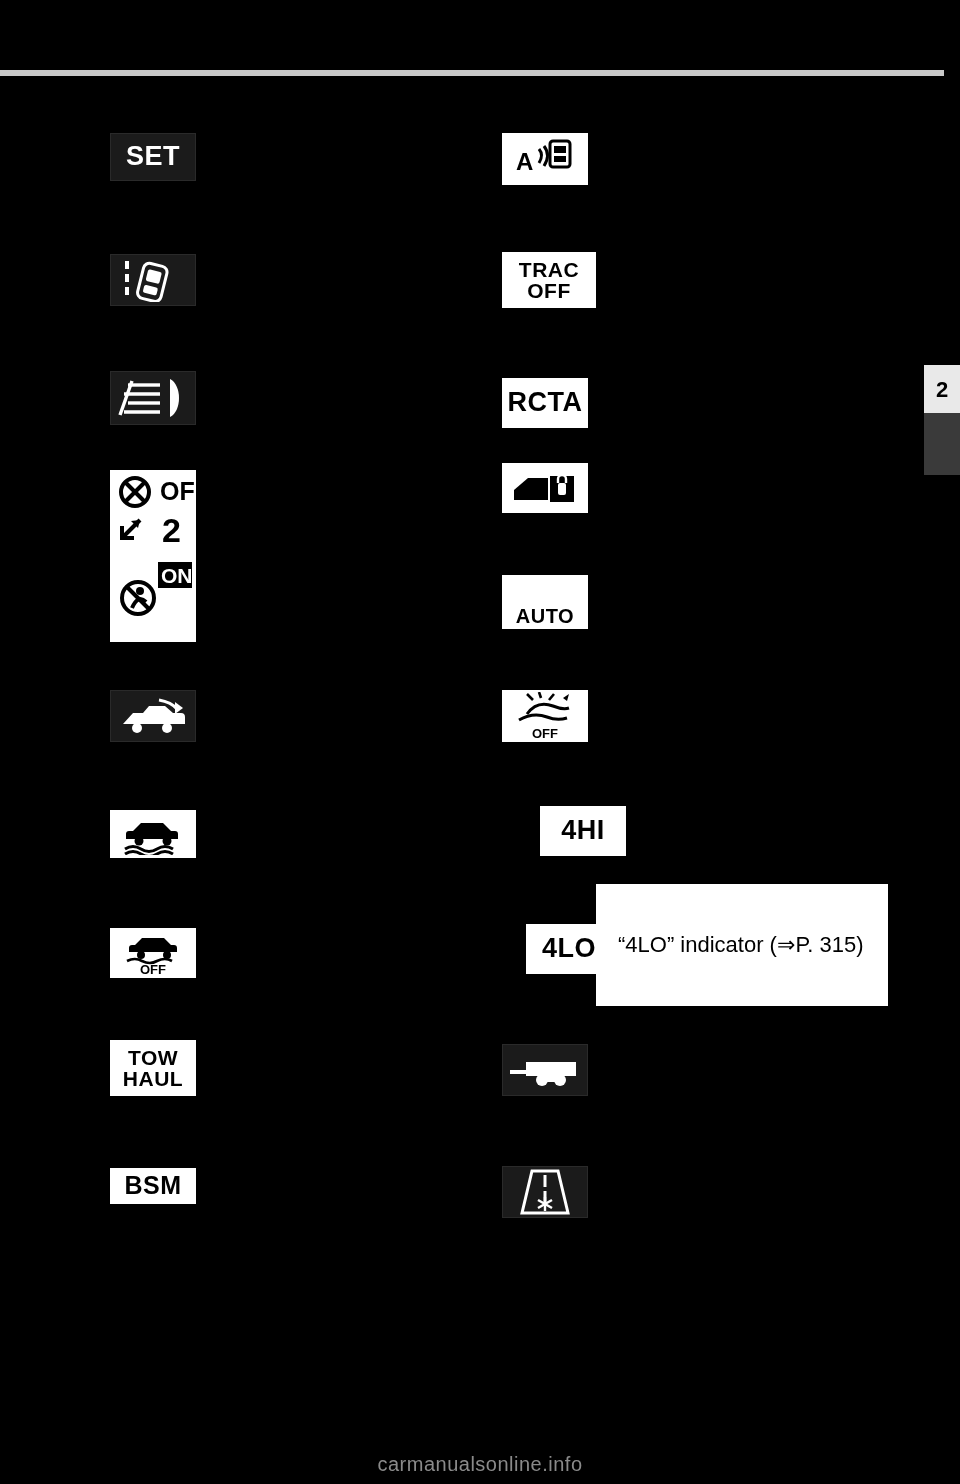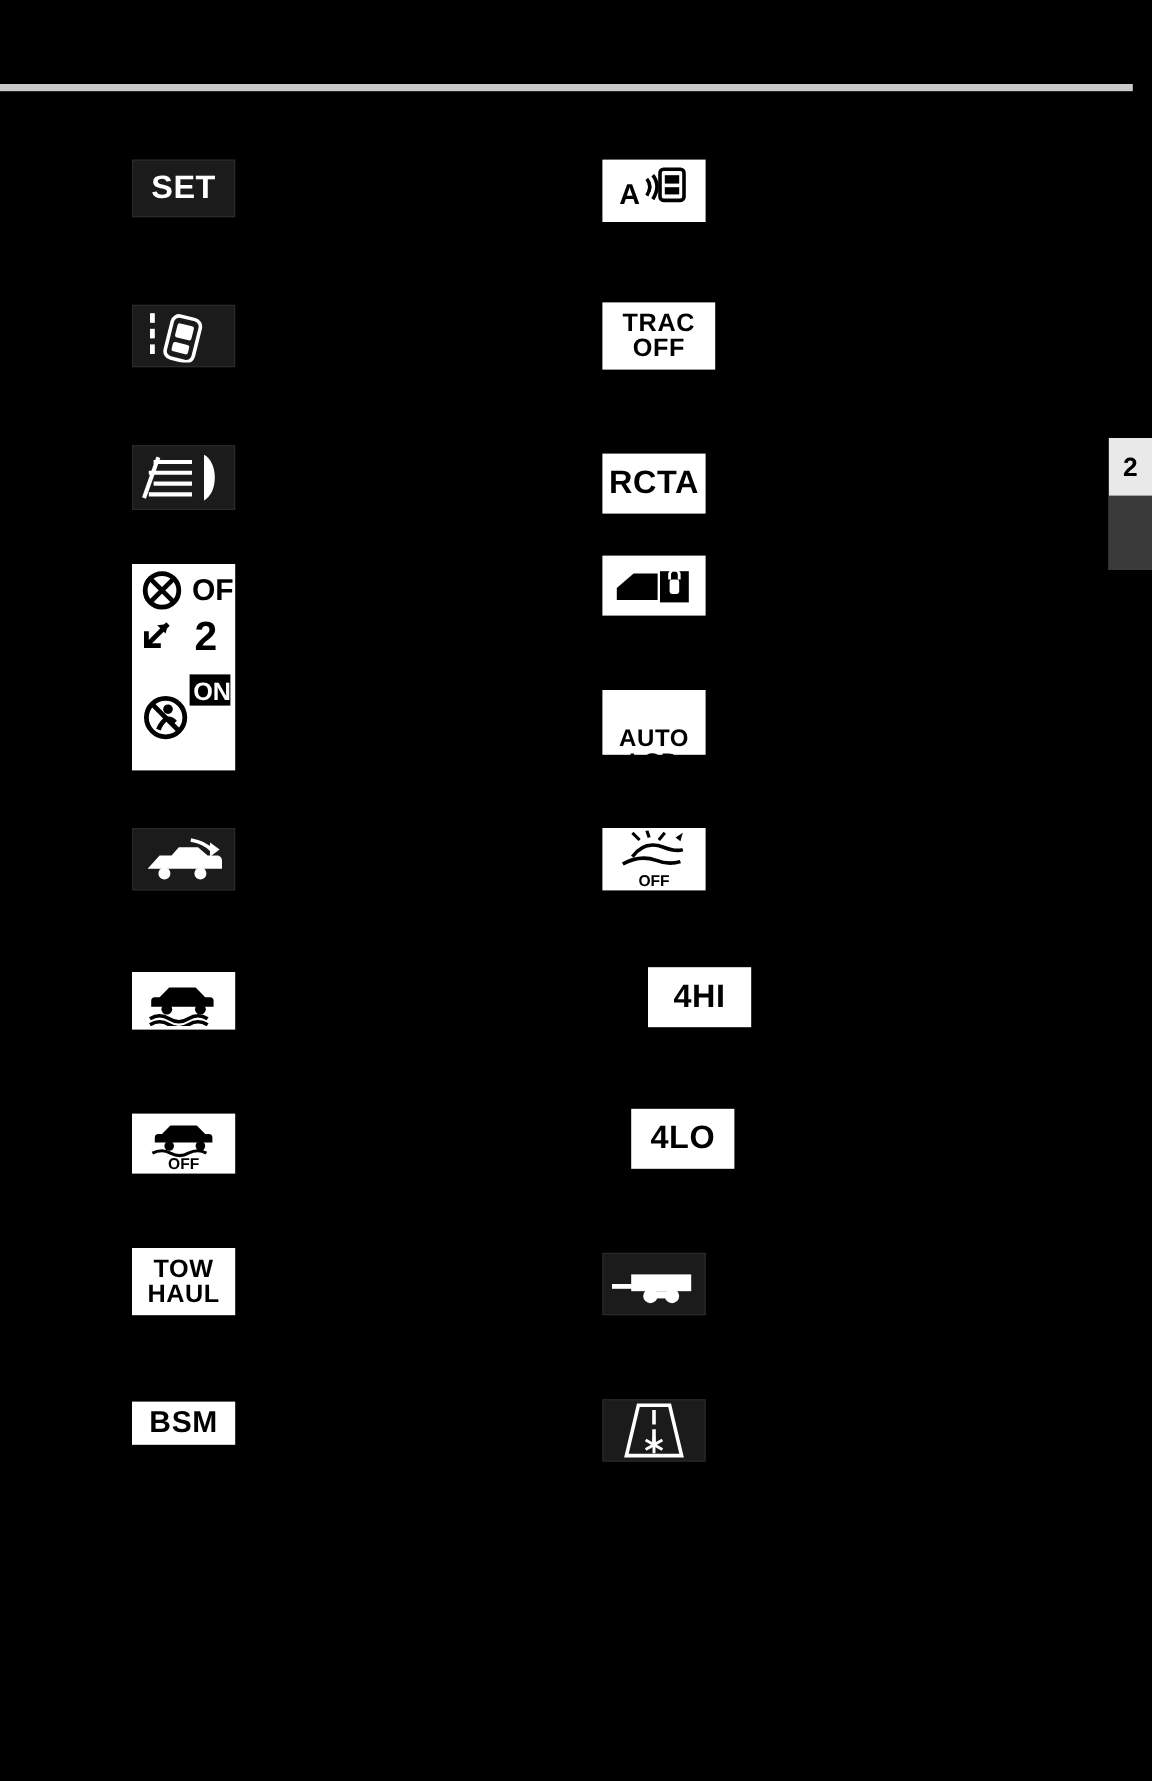--- a/index.html
+++ b/index.html
@@ -254,20 +254,23 @@
       <path d="M14 28 q14 -8 28 -3 q10 4 20 1" stroke="#000000" stroke-width="3" fill="none"></path>
       <path d="M58 6 l6 -4 l-2 7 z" fill="#000000"></path>
       <text x="40" y="46" text-anchor="middle" font-family="Liberation Sans, sans-serif" font-size="13" font-weight="bold" fill="#000000">OFF</text>
     </svg>
   </div>
 
   <div class="icon-box light" style="left:502px; top:806px; width:86px; height:50px;margin-left:38px;">
     <span class="icon-text" style="font-size:27px;">4HI</span>
   </div>
 
+  <div class="callout" style="left:596px; top:884px; width:292px; height:122px;">
+    <span class="txt">“4LO” indicator (⇒P. 315)</span>
+  </div>
 
   <div class="icon-box light" style="left:502px; top:924px; width:86px; height:50px;margin-left:24px;">
     <span class="icon-text" style="font-size:27px;">4LO</span>
   </div>
 
   <div class="icon-box dark" style="left:502px; top:1044px; width:86px; height:52px;">
     <svg width="78" height="44" viewBox="0 0 78 44">
       <rect x="20" y="14" width="50" height="14" fill="#ffffff"></rect>
       <rect x="4" y="22" width="18" height="4" fill="#ffffff"></rect>
       <circle cx="36" cy="32" r="6" fill="#ffffff"></circle>
@@ -282,14 +285,15 @@
       <path d="M39 6 L39 18" stroke="#ffffff" stroke-width="3"></path>
       <path d="M39 22 L39 34" stroke="#ffffff" stroke-width="3"></path>
       <g stroke="#ffffff" stroke-width="2.4">
         <line x1="39" y1="28" x2="39" y2="42"></line>
         <line x1="32" y1="31" x2="46" y2="39"></line>
         <line x1="46" y1="31" x2="32" y2="39"></line>
       </g>
     </svg>
   </div>
 
+  <div class="watermark">carmanualsonline.info</div>
 
 </div>
 
 </body></html>

